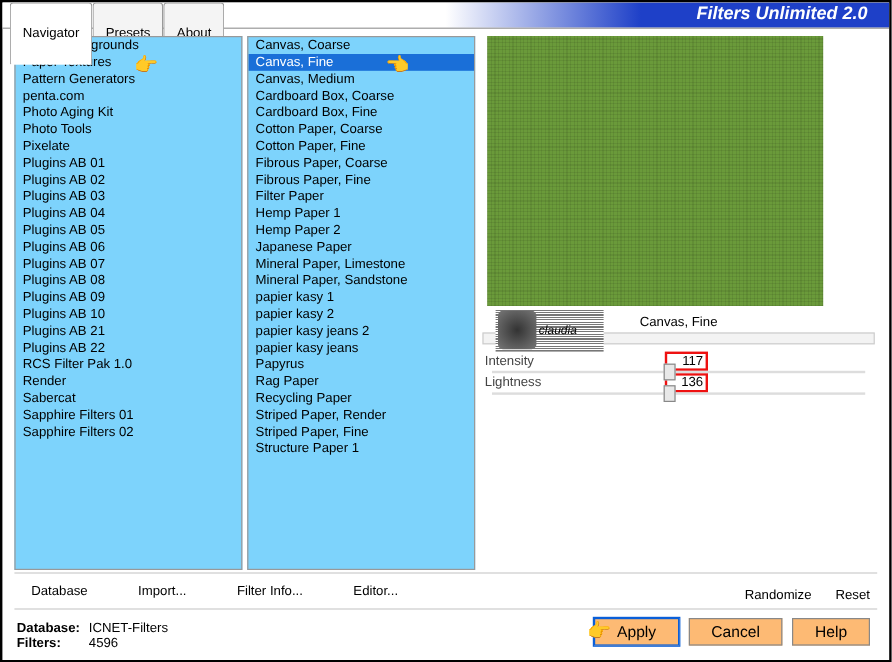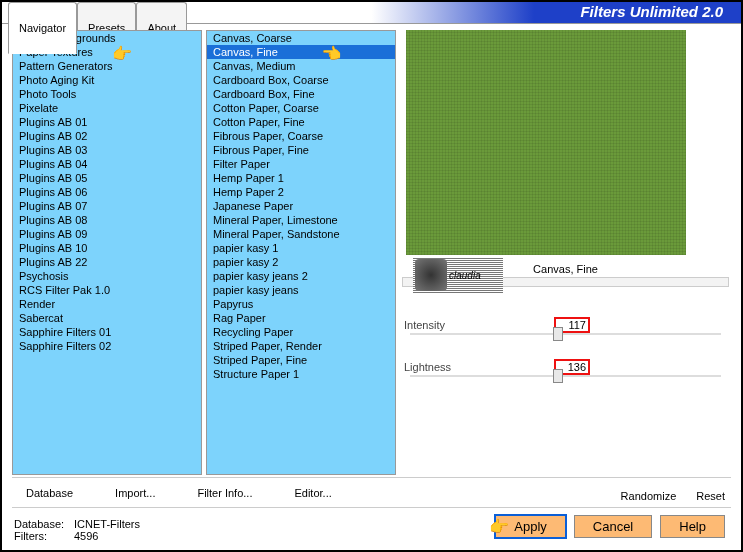--- a/index.html
+++ b/index.html
@@ -14,36 +14,36 @@
   .listcol { background: #7dd3fc; border: 1px solid #999; overflow-y: auto; overflow-x: hidden; font-size: 11px; position: relative; }
   .listcol.cats { flex: 0 0 190px; }
   .listcol.filts { flex: 0 0 190px; }
   .listitem { padding: 1px 6px; white-space: nowrap; cursor: default; position: relative; }
   .listitem.selected { background: #1a6fd8; color: #fff; }
   .previewcol { flex: 1; display: flex; flex-direction: column; }
   .preview { width: 280px; height: 225px; background: #6a9a3a; background-image: repeating-linear-gradient(0deg, rgba(0,0,0,0.08) 0 1px, transparent 1px 3px), repeating-linear-gradient(90deg, rgba(0,0,0,0.08) 0 1px, transparent 1px 3px); margin-left: 6px; }
   .filtname { margin-top: 6px; text-align: center; font-size: 11px; padding: 2px 0; }
   .filtname-bar { height: 10px; background: #f3f3f3; border: 1px solid #ccc; margin: 0 2px 6px 2px; }
   .params { margin: 0 4px; }
-  .paramrow { display: flex; align-items: center; height: 16px; margin-top: 24px; }
+  .paramrow { display: flex; align-items: center; height: 16px; }
   .paramlabel { flex: 0 0 150px; color: #444; }
   .paramval { width: 36px; text-align: right; color: #000; font-size: 11px; }
   .redbox { border: 2px solid #e11; padding: 0 2px; }
   .slider { flex: 1; height: 2px; background: #ddd; margin: 0 6px; position: relative; }
   .slider::after { content: ""; position: absolute; width: 8px; height: 12px; background: #e8e8e8; border: 1px solid #888; top: -6px; left: 46%; }
   .btnbar1 { position: absolute; left: 10px; bottom: 48px; display: flex; gap: 0; align-items: center; }
   .btnbar1 .txtbtn { font-size: 11px; padding: 3px 14px; cursor: pointer; }
   .btnbar1 .spacer { width: 14px; }
   .btnbar1-right { position: absolute; right: 16px; bottom: 48px; display: flex; gap: 20px; padding-left: 24px; }
   .txtbtn { font-size: 11px; cursor: pointer; }
   .btnbar2 { position: absolute; right: 16px; bottom: 12px; display: flex; gap: 8px; }
   .btn { background: #fdba74; border: 1px solid #888; padding: 3px 18px; font-size: 13px; cursor: pointer; }
   .btn.primary { border: 1px solid #0a5fd8; outline: 1px solid #0a5fd8; }
   .statusbar { position: absolute; left: 12px; bottom: 8px; font-size: 11px; color: #000; }
-  .statusbar .lbl { color: #000; display: inline-block; width: 60px; }
+  .statusbar .lbl { color: #000; display: inline-block; width: 60px; font-weight: bold; }
   .sep { position: absolute; left: 10px; right: 10px; bottom: 42px; height: 1px; background: #ccc; }
   .sep2 { position: absolute; left: 10px; right: 10px; bottom: 72px; height: 1px; background: #ccc; }
   .badge { position: absolute; top: 255px; left: 411px; z-index: 5; width: 90px; height: 36px; background: repeating-linear-gradient(0deg,#777 0 1px,#fff 1px 2px); display: flex; align-items: center; padding-left: 36px; font-style: italic; font-size: 10px; }
   .badge::before { content: ""; position: absolute; left: 2px; top: 2px; width: 32px; height: 32px; background: radial-gradient(#333,#777); border-radius: 4px; }
   .pointer { position: absolute; font-size: 16px; z-index: 6; }
   .pointer.rarrow { transform: scaleX(1); }
   .pointer.larrow { transform: scaleX(-1); display: inline-block; }
   ::-webkit-scrollbar { width: 16px; }
   ::-webkit-scrollbar-track { background: #f0f0f0; border-left: 1px solid #ccc; }
   ::-webkit-scrollbar-thumb { background: #cfcfcf; border: 1px solid #aaa; }
@@ -58,35 +58,36 @@
     <div class="tab">About</div>
   </div>
   <div class="title">Filters Unlimited 2.0</div>
 </div>
 
 <div class="mainrow">
   <div class="listcol cats" id="categories">
       <div class="listitem">Paper Backgrounds</div>
       <div class="listitem">Paper Textures</div>
       <div class="listitem">Pattern Generators</div>
+      <div class="listitem">penta.com</div>
       <div class="listitem">Photo Aging Kit</div>
       <div class="listitem">Photo Tools</div>
       <div class="listitem">Pixelate</div>
       <div class="listitem">Plugins AB 01</div>
       <div class="listitem">Plugins AB 02</div>
       <div class="listitem">Plugins AB 03</div>
       <div class="listitem">Plugins AB 04</div>
       <div class="listitem">Plugins AB 05</div>
       <div class="listitem">Plugins AB 06</div>
       <div class="listitem">Plugins AB 07</div>
       <div class="listitem">Plugins AB 08</div>
       <div class="listitem">Plugins AB 09</div>
       <div class="listitem">Plugins AB 10</div>
+      <div class="listitem">Plugins AB 21</div>
       <div class="listitem">Plugins AB 22</div>
-      <div class="listitem">Psychosis</div>
       <div class="listitem">RCS Filter Pak 1.0</div>
       <div class="listitem">Render</div>
       <div class="listitem">Sabercat</div>
       <div class="listitem">Sapphire Filters 01</div>
       <div class="listitem">Sapphire Filters 02</div>
     </div>
   <div class="listcol filts" id="filters">
       <div class="listitem">Canvas, Coarse</div>
       <div class="listitem selected">Canvas, Fine</div>
       <div class="listitem">Canvas, Medium</div>

